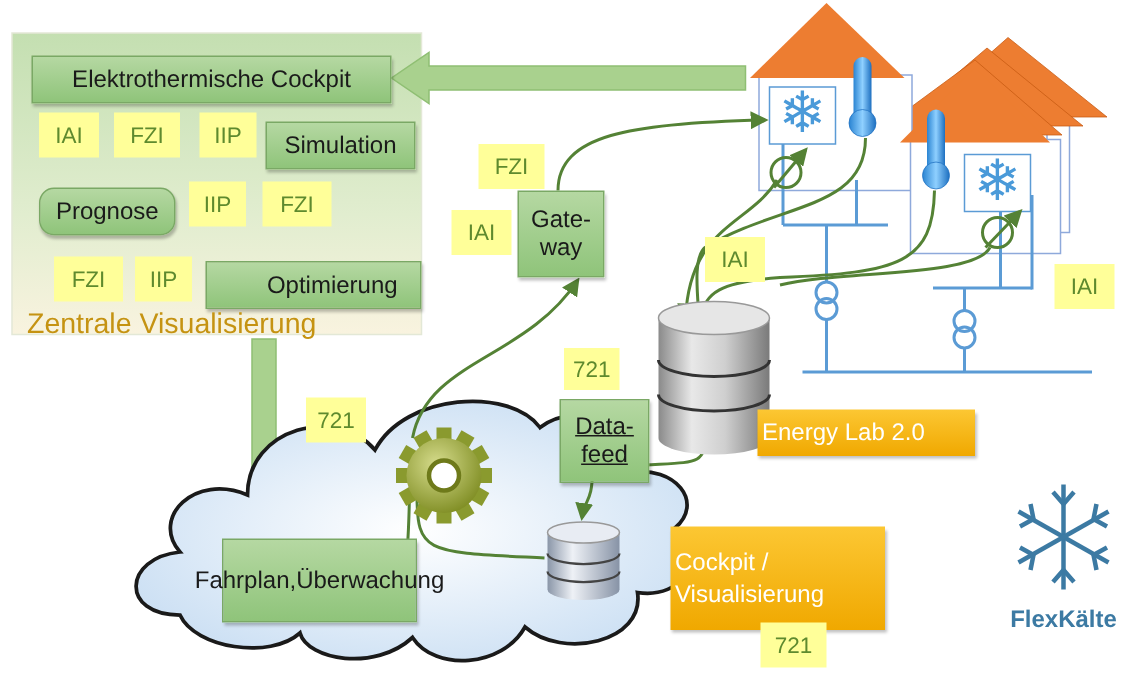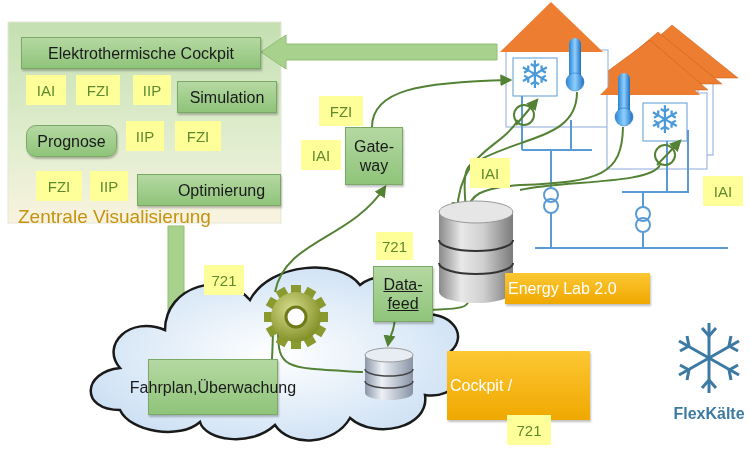--- a/index.html
+++ b/index.html
@@ -194,17 +194,18 @@
 <div class="lbl orange" style="left:505px;top:273px;width:142px;height:31px;">Energy Lab 2.0</div>
 
 <div class="lbl tag" style="left:204px;top:265px;width:40px;height:30px;">721</div>
 <div class="lbl green-box" style="left:148px;top:359px;width:128px;height:54px;flex-direction:row;">
   <span>Fahrplan,</span>
   <span>Überwachung</span>
 </div>
 
 <div class="lbl orange" style="left:431px;top:351px;width:140px;height:69px;flex-direction:column;align-items:flex-start;justify-content:center;margin-left:16px;">
   <span>Cockpit /</span>
+  <span>Visualisierung</span>
 </div>
 <div class="lbl tag" style="left:507px;top:415px;width:44px;height:30px;">721</div>
 
 <div class="lbl flexk" style="left:670px;top:406px;width:78px;height:16px;">FlexKälte</div>
 </div>
 
 </body></html>

